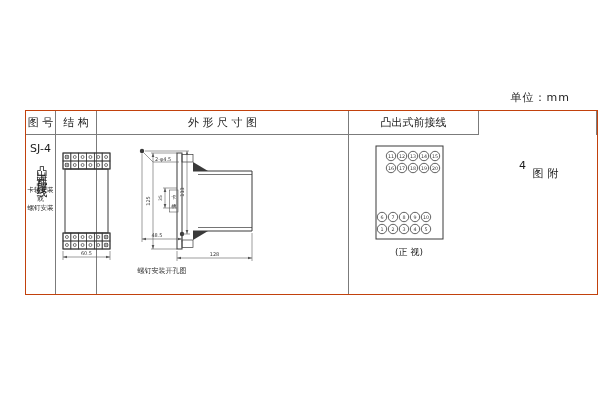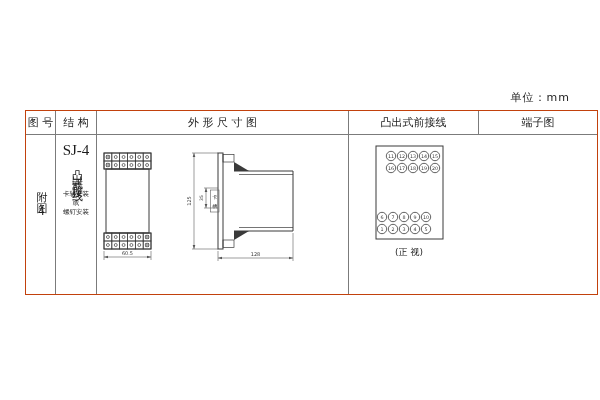--- a/index.html
+++ b/index.html
@@ -17,21 +17,21 @@
   .cell.last { border-right:none; }
   .hdr { border-bottom:1px solid #7b7b7b; display:flex; align-items:center; justify-content:center;
          font-size:11px; color:#1c1c1c; white-space:nowrap; overflow:hidden; }
 
   .vtext { writing-mode:vertical-rl; text-orientation:upright; color:#1c1c1c; }
 
   #fig-cell { display:flex; justify-content:center; }
   #fig-label { font-size:11px; letter-spacing:11px; margin-top:48px; }
 
   #struct-cell { display:flex; flex-direction:column; align-items:center; }
-  #model-label { font-size:15px; color:#1c1c1c; margin-top:7px; white-space:nowrap;font-family:Liberation Serif, serif; }
+  #model-label { font-size:11px; color:#1c1c1c; margin-top:7px; white-space:nowrap; }
   #struct-type { font-size:11px; letter-spacing:4px; margin-top:2px; }
   #mount-note { font-size:6.5px; line-height:9px; color:#1c1c1c; text-align:center; margin-top:5px; white-space:nowrap; }
 
   svg { display:block; }
   svg text { font-family:"DejaVu Sans", sans-serif; fill:#3a3a3a; }
   .dimtxt { font-size:5px; }
   .lbltxt { font-size:5px; }
   .cap7 { font-size:7px; fill:#2a2a2a; }
   .cap9 { font-size:9px; fill:#1c1c1c; }
   .thin { stroke:#5a5a5a; stroke-width:0.6; fill:none; }
@@ -45,21 +45,20 @@
 <div id="page">
 
   <div id="units">单位：mm</div>
 
   <div id="spec-table">
 
     <div class="cell hdr">图 号</div>
     <div class="cell hdr">结 构</div>
     <div class="cell hdr">外 形 尺 寸 图</div>
     <div class="cell hdr">凸出式前接线</div>
-    <div class="cell hdr last">端子图</div>
 
     <div class="cell" id="fig-cell">
       <div class="vtext" id="fig-label">附图4</div>
     </div>
 
     <div class="cell" id="struct-cell">
       <div id="model-label">SJ-4</div>
       <div class="vtext" id="struct-type">凸出式前接线</div>
       <div id="mount-note">
         <div>卡轨安装</div>
@@ -168,20 +167,41 @@
           <text x="117.8" y="73" text-anchor="middle" font-size="5">槽</text>
 
           <line x1="121" y1="116" x2="121" y2="126" class="thin"></line>
           <line x1="196" y1="98" x2="196" y2="126" class="thin"></line>
           <line x1="121" y1="123" x2="196" y2="123" class="thin" marker-start="url(#arr)" marker-end="url(#arr)"></line>
           <text x="158.5" y="121" text-anchor="middle" class="dimtxt">128</text>
         </g>
       </svg>
     </div>
 
+    <div class="cell">
+      <svg width="130" height="159" viewBox="0 0 130 159">
+        <circle cx="45" cy="16" r="2.2" class="fillshape"></circle>
+        <path d="M46.5,17.5 L56,27 L82,27" class="thin"></path>
+        <text x="58" y="25.5" class="lbltxt">2-φ4.5</text>
+
+        <line x1="48" y1="16" x2="92" y2="16" class="thin"></line>
+        <line x1="90" y1="16" x2="90" y2="99" class="thin" marker-start="url(#arr)" marker-end="url(#arr)"></line>
+        <text x="87" y="57" text-anchor="middle" class="dimtxt" transform="rotate(-90 87 57)">113</text>
+
+        <circle cx="85" cy="99" r="2.2" class="fillshape"></circle>
+        <line x1="85" y1="99" x2="93" y2="99" class="thin"></line>
+
+        <line x1="45" y1="18.5" x2="45" y2="107" class="thin"></line>
+        <line x1="85" y1="101" x2="85" y2="107" class="thin"></line>
+        <line x1="45" y1="104" x2="85" y2="104" class="thin" marker-start="url(#arr)" marker-end="url(#arr)"></line>
+        <text x="60" y="101.5" text-anchor="middle" class="dimtxt">48.5</text>
+
+        <text x="65" y="138" text-anchor="middle" class="cap7">螺钉安装开孔图</text>
+      </svg>
+    </div>
 
     <div class="cell last">
       <svg width="118" height="159" viewBox="0 0 118 159">
         <rect x="27" y="11" width="67" height="93" class="main"></rect>
         <g id="term-circles">
             <circle cx="42" cy="21" r="4.7" fill="#fff" stroke="#3a3a3a" stroke-width="0.8"></circle>
             <text x="42" y="22.7" text-anchor="middle" font-size="4.8" fill="#1c1c1c">11</text>
             <circle cx="53" cy="21" r="4.7" fill="#fff" stroke="#3a3a3a" stroke-width="0.8"></circle>
             <text x="53" y="22.7" text-anchor="middle" font-size="4.8" fill="#1c1c1c">12</text>
             <circle cx="64" cy="21" r="4.7" fill="#fff" stroke="#3a3a3a" stroke-width="0.8"></circle>

